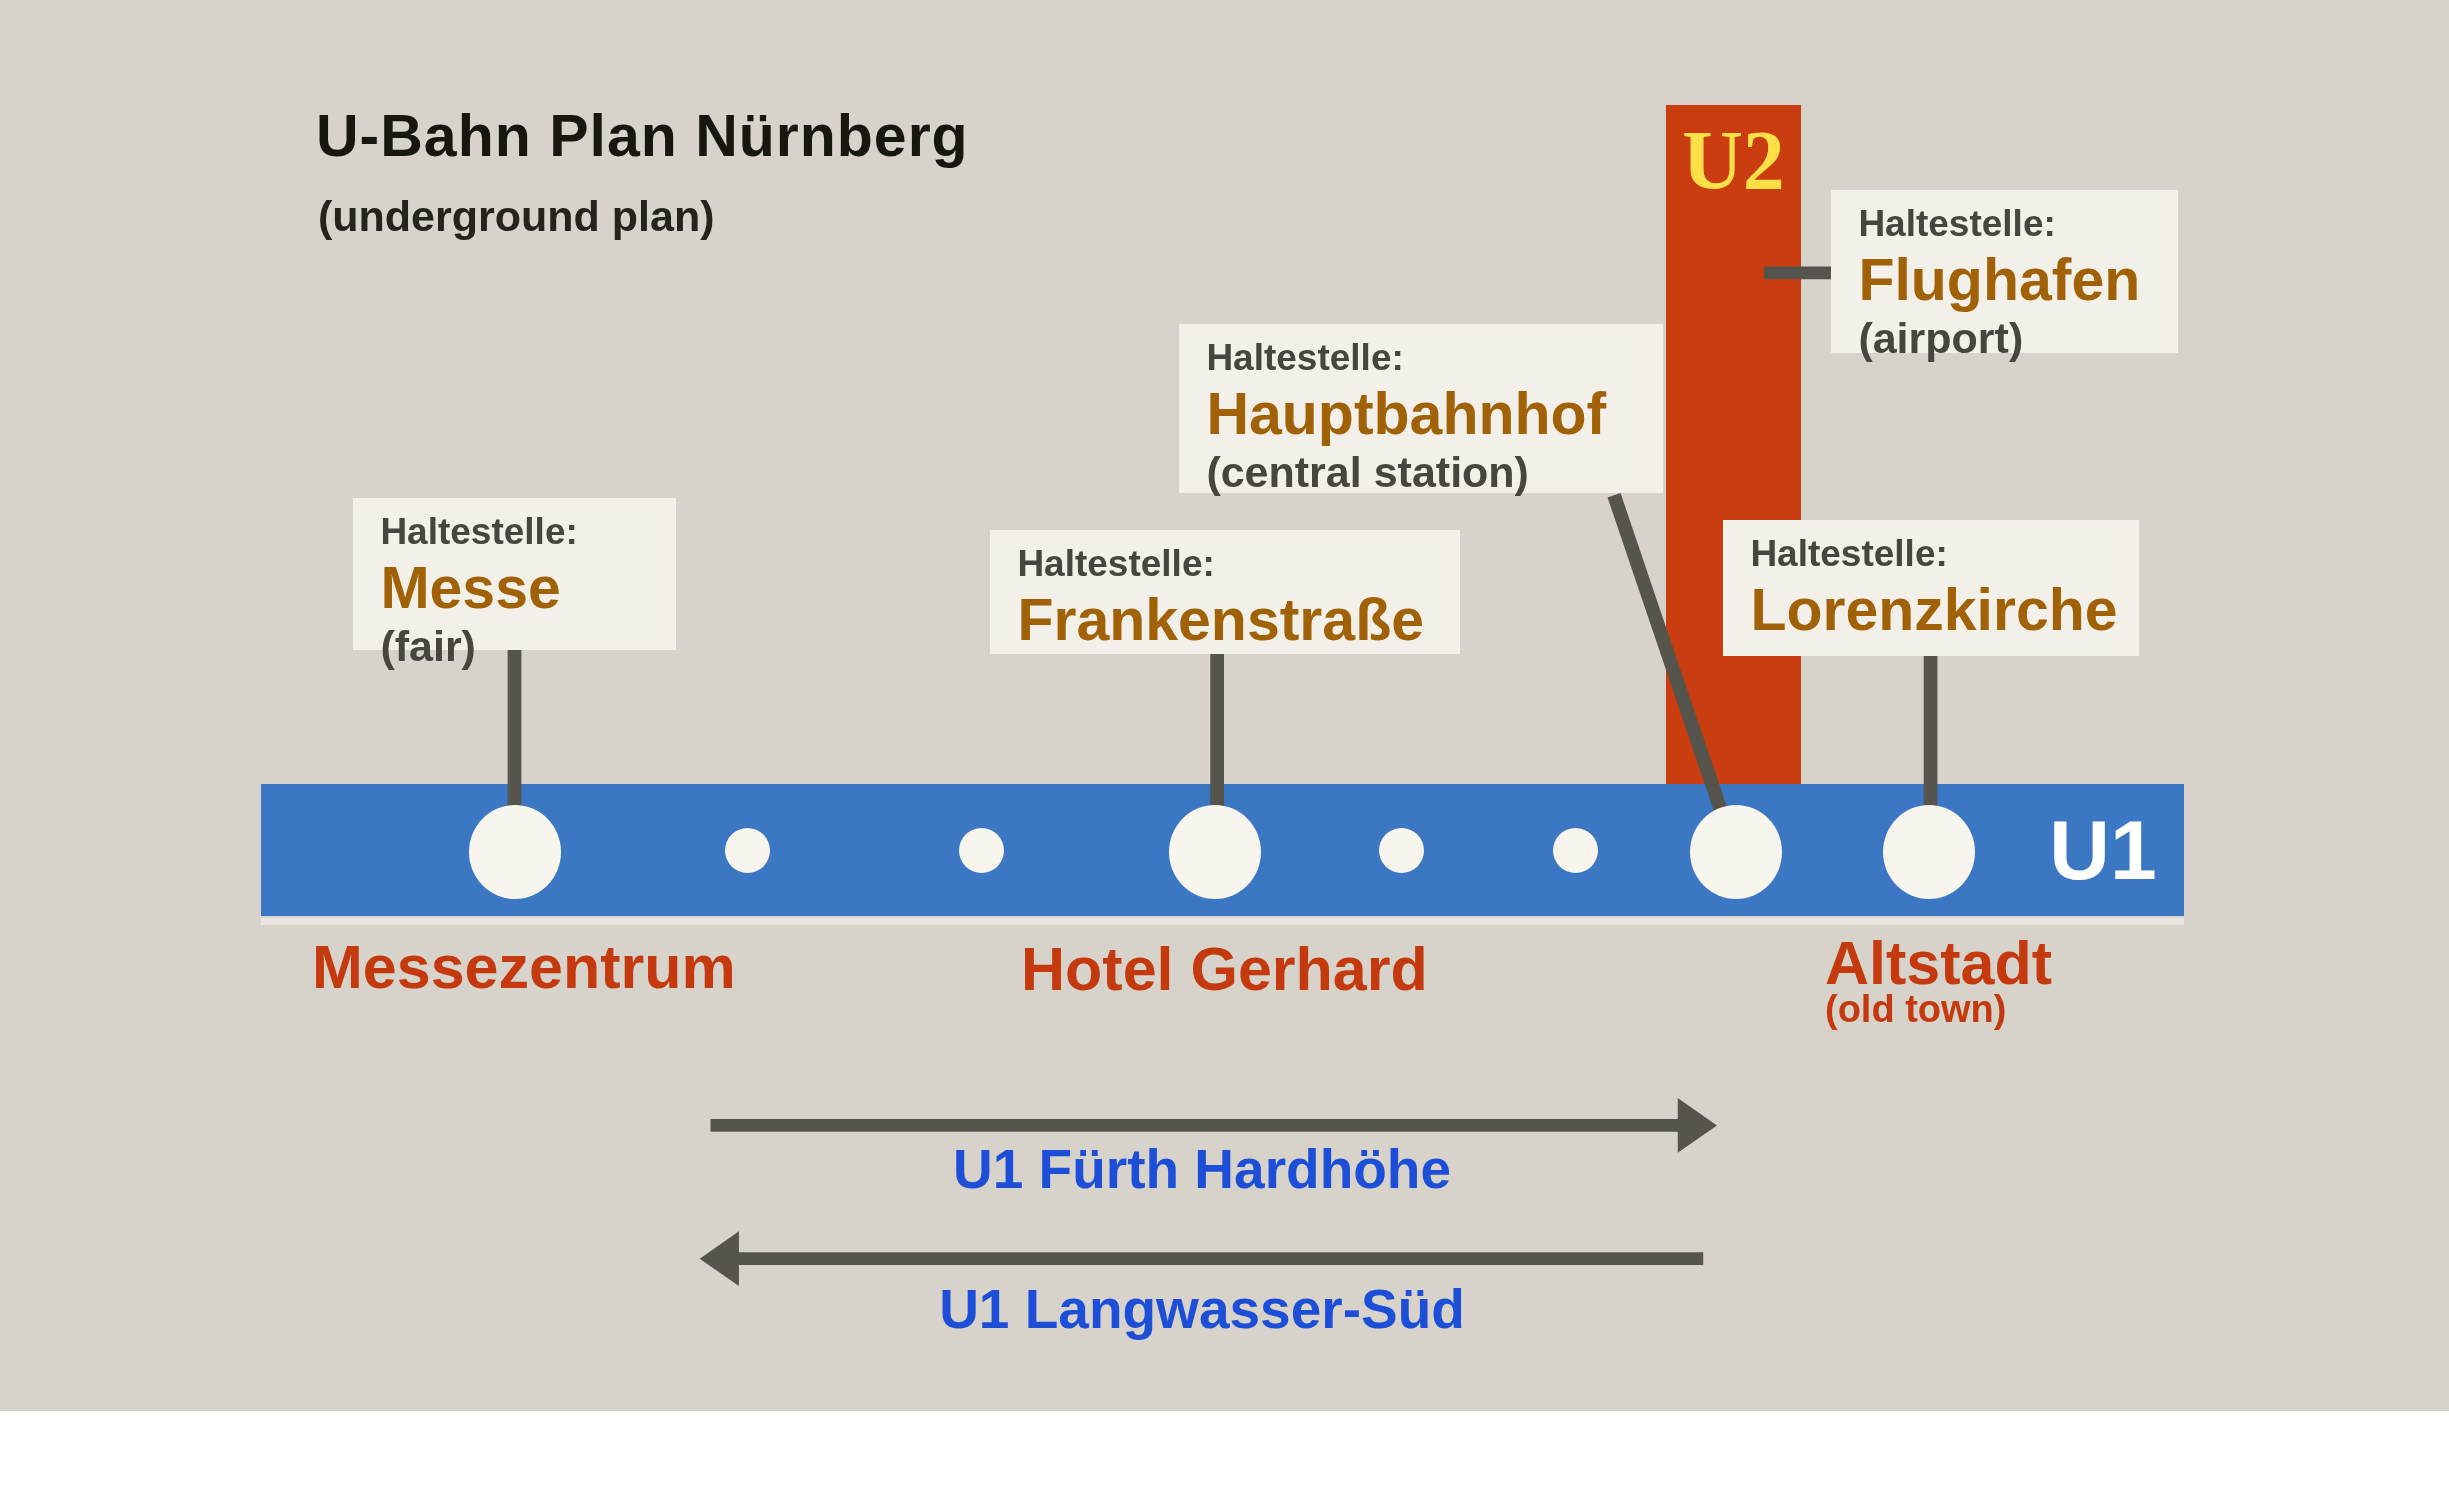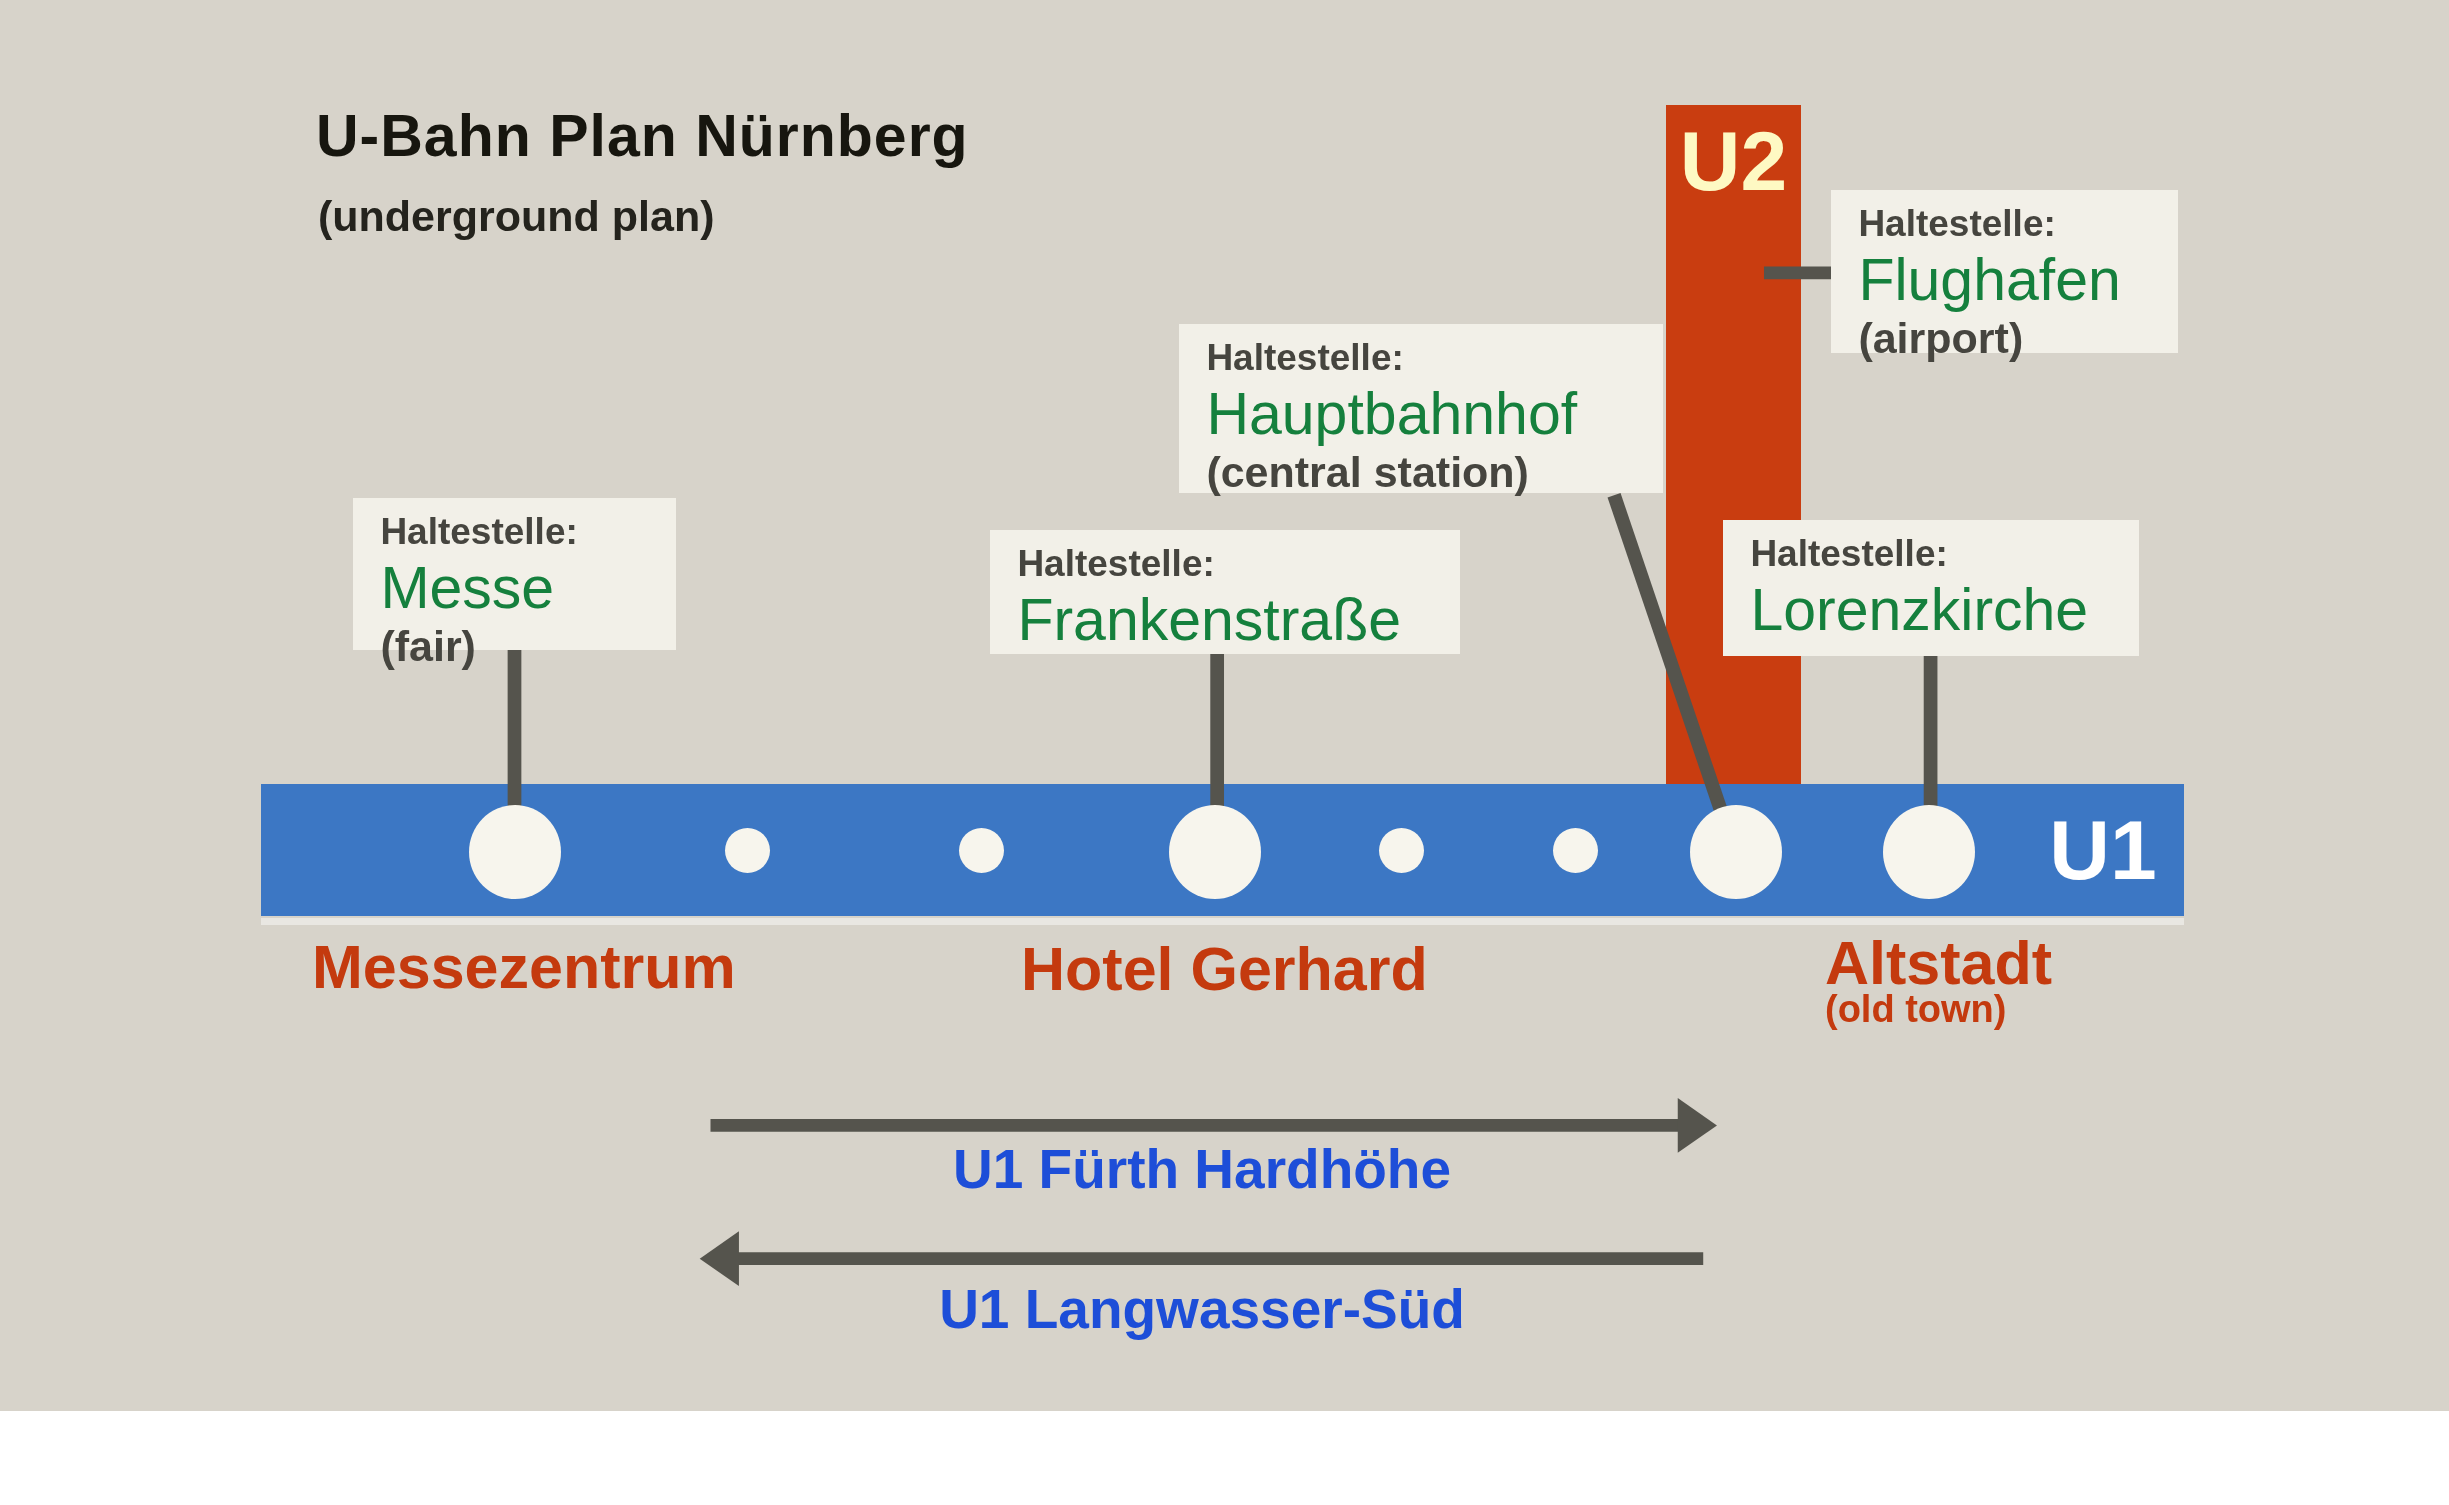--- a/index.html
+++ b/index.html
@@ -23,21 +23,21 @@
     font-size:43px;font-weight:700;color:#24231d;
   }
 
   
   .u2-col{
     left:1666px;top:105px;width:135px;height:680px;
     background:#c93d10;z-index:1;text-align:center;
   }
   .u2-badge{
     position:absolute;left:0;right:0;top:13.7px;
-    font-size:84px;font-weight:700;color:#fef9c3;line-height:1;
+    font-size:84px;font-weight:700;color:#fde047;line-height:1;font-family:Liberation Serif, serif;
   }
   .u1-bar{
     left:261px;top:784px;width:1923px;height:132px;
     background:#3c77c4;z-index:2;
   }
   .u1-badge{
     position:absolute;right:27.4px;top:23.5px;
     font-size:84px;font-weight:700;color:#ffffff;line-height:1;
   }
   .u1-underline{
@@ -55,21 +55,21 @@
   }
   .dot.large{width:92px;height:94px;}
   .dot.small{width:45px;height:45px;}
 
   
   .callout{
     background:#f2f0e8;z-index:5;
     color:#46453f;padding:9.8px 0 0 27.4px;box-sizing:border-box;
   }
   .callout .prefix{font-size:37px;font-weight:600;line-height:1.28;}
-  .callout .name{font-size:59px;font-weight:400;line-height:1.12;color:#15803d;}
+  .callout .name{font-size:59px;font-weight:700;line-height:1.12;color:#a16207;}
   .callout .note{font-size:43px;font-weight:600;line-height:1.18;}
 
   .co-messe{left:353px;top:498px;width:323px;height:152px;}
   .co-frankenstrasse{left:990px;top:530px;width:470px;height:124px;}
   .co-hauptbahnhof{left:1179px;top:324px;width:484px;height:169px;}
   .co-lorenzkirche{left:1723px;top:520px;width:416px;height:136px;}
   .co-flughafen{left:1831px;top:190px;width:347px;height:163px;}
 
   
   .redlabel{color:#c43a0e;font-weight:700;z-index:5;white-space:nowrap;}

